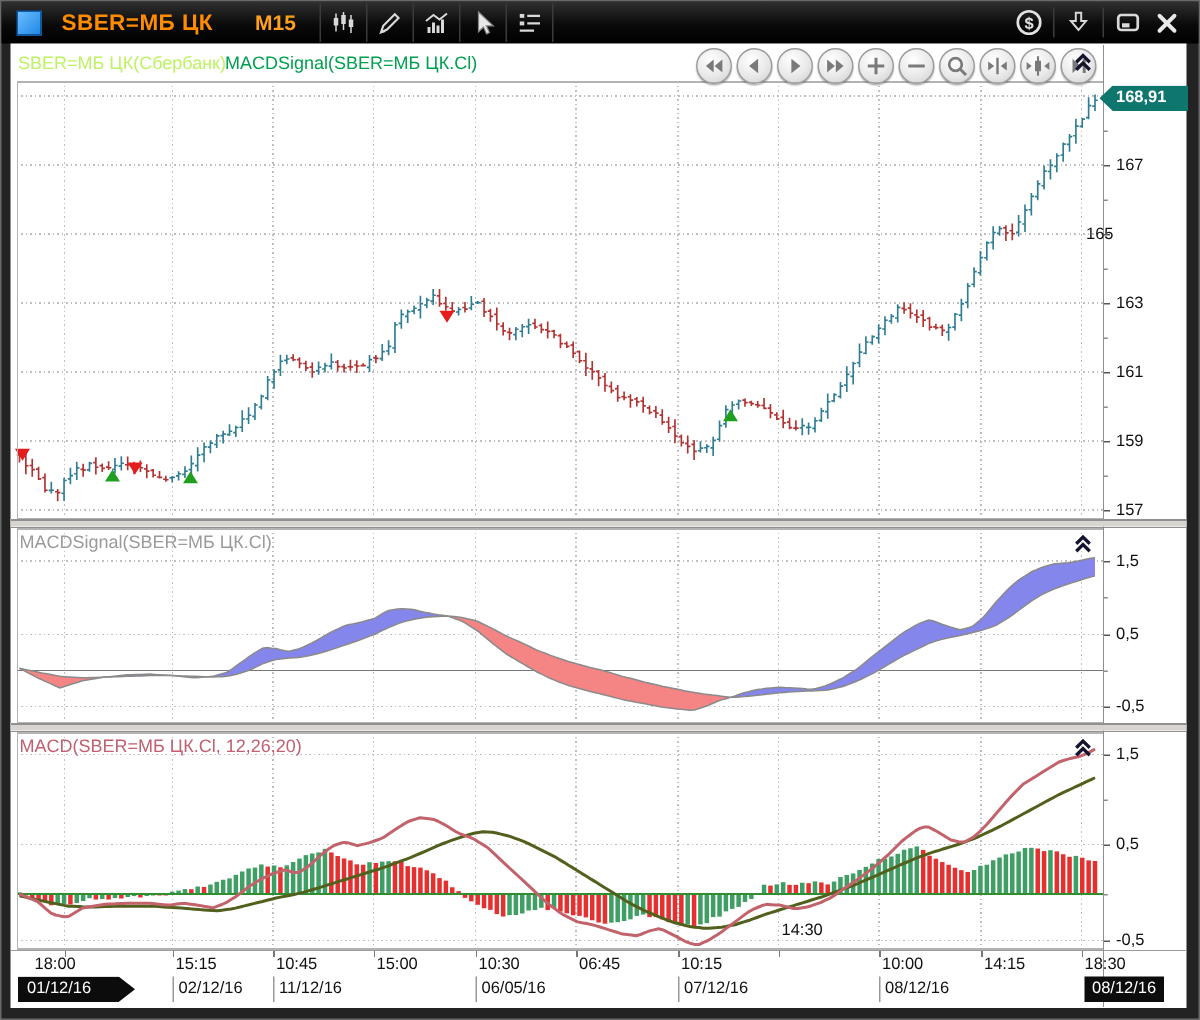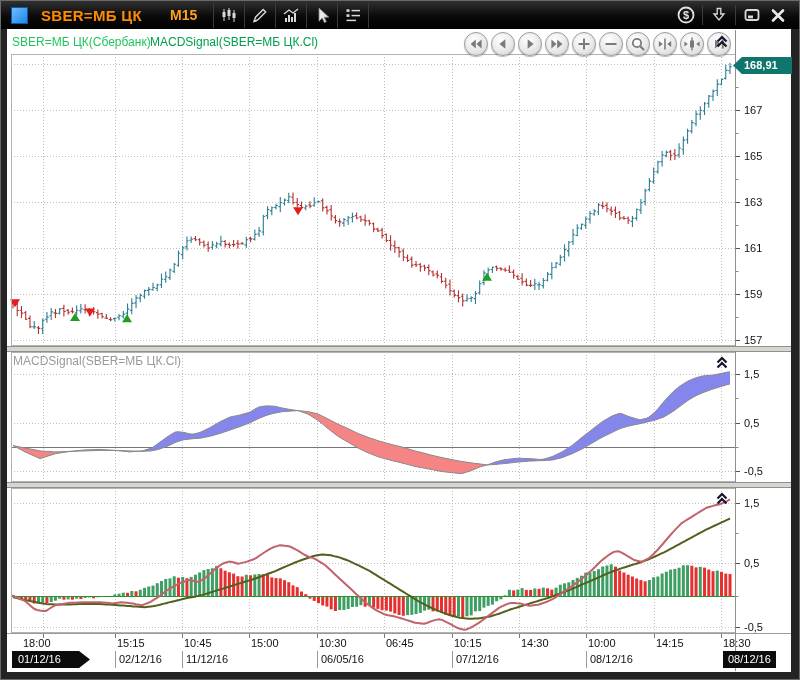--- a/index.html
+++ b/index.html
@@ -15,21 +15,21 @@
   .tb-tools{display:flex;margin-left:16px;height:26px;}
   .tb-icon{width:30px;height:26px;display:flex;align-items:center;justify-content:center;
     border-left:1px solid #3b3b3b;cursor:default;}
   .tb-icon:last-child{border-right:1px solid #3b3b3b;}
   .tb-right{position:absolute;right:8px;top:0;height:28px;display:flex;align-items:center;}
   .tb-ricon{width:26px;height:26px;display:flex;align-items:center;justify-content:center;}
   .tb-div{width:1px;height:20px;background:#3b3b3b;margin:0 3px;}
   #chart{position:absolute;left:7px;top:29px;width:784px;height:643px;background:#fff;}
   #cv{position:absolute;left:0;top:0;z-index:2;pointer-events:none;}
   .lbl{position:absolute;z-index:3;font-size:11px;color:#111;white-space:nowrap;line-height:16px;}
-  .hdr-instr{position:absolute;left:12px;top:35px;z-index:3;font-size:12px;color:#22c55e;}
+  .hdr-instr{position:absolute;left:12px;top:35px;z-index:3;font-size:12px;color:#bef264;}
   .hdr-ind{position:absolute;left:150px;top:35px;z-index:3;font-size:12px;}
   .panel-lbl{position:absolute;left:13px;z-index:3;font-size:12px;}
   .navrow{position:absolute;left:464px;top:32px;z-index:4;display:flex;gap:3px;}
   .navbtn{width:22px;height:22px;border-radius:50%;border:1px solid #9a9a9a;
     background:radial-gradient(circle at 40% 32%,#ffffff,#e9e9e9 55%,#cccccc);
     box-shadow:0 1px 1px rgba(0,0,0,.3);display:flex;align-items:center;justify-content:center;cursor:pointer;}
   .chev{position:absolute;z-index:4;width:16px;height:16px;cursor:pointer;}
   .price-badge{position:absolute;left:733px;top:57px;width:59px;height:17px;z-index:4;
     background:#0f766e;color:#fff;font-size:11px;font-weight:bold;line-height:17px;
     padding-left:11px;box-sizing:border-box;
@@ -506,24 +506,25 @@
     </svg>
   <svg class="chev" style="left:714px;top:354px;">
       <path d="M3.5 8.5 L8 4 L12.5 8.5 M3.5 13.5 L8 9 L12.5 13.5" fill="none" stroke="#14142e" stroke-width="2.2"></path>
     </svg>
   <svg class="chev" style="left:714px;top:490px;">
       <path d="M3.5 8.5 L8 4 L12.5 8.5 M3.5 13.5 L8 9 L12.5 13.5" fill="none" stroke="#14142e" stroke-width="2.2"></path>
     </svg>
 
   <div class="price-badge">168,91</div>
   <span class="panel-lbl" id="p2-lbl" style="top: 354px; color: rgb(154, 154, 154);">MACDSignal(SBER=МБ ЦК.Cl)</span>
+  <span class="panel-lbl" id="p3-lbl" style="top: 490px; color: rgb(192, 96, 112);">MACD(SBER=МБ ЦК.Cl, 12,26,20)</span>
 
   <div id="labels">
       <div class="lbl" style="left: 744px; top: 102px;">167</div>
-      <div class="lbl" style="left: 744px; top: 148px; text-align: right;">165</div>
+      <div class="lbl" style="left: 724px; top: 148px; text-align: right;">165</div>
       <div class="lbl" style="left: 744px; top: 194px;">163</div>
       <div class="lbl" style="left: 744px; top: 240px;">161</div>
       <div class="lbl" style="left: 744px; top: 286px;">159</div>
       <div class="lbl" style="left: 744px; top: 332px;">157</div>
       <div class="lbl" style="left: 744px; top: 366px;">1,5</div>
       <div class="lbl" style="left: 744px; top: 415px;">0,5</div>
       <div class="lbl" style="left: 744px; top: 463px;">-0,5</div>
       <div class="lbl" style="left: 744px; top: 495px;">1,5</div>
       <div class="lbl" style="left: 744px; top: 555px;">0,5</div>
       <div class="lbl" style="left: 744px; top: 619px;">-0,5</div>
@@ -532,20 +533,20 @@
       <div class="lbl" style="left: 117px; top: 635px;">15:15</div>
       <div class="lbl" style="left: 119px; top: 651px;">02/12/16</div>
       <div class="lbl" style="left: 184px; top: 635px;">10:45</div>
       <div class="lbl" style="left: 186px; top: 651px;">11/12/16</div>
       <div class="lbl" style="left: 251px; top: 635px;">15:00</div>
       <div class="lbl" style="left: 319px; top: 635px;">10:30</div>
       <div class="lbl" style="left: 321px; top: 651px;">06/05/16</div>
       <div class="lbl" style="left: 386px; top: 635px;">06:45</div>
       <div class="lbl" style="left: 454px; top: 635px;">10:15</div>
       <div class="lbl" style="left: 456px; top: 651px;">07/12/16</div>
-      <div class="lbl" style="left: 521px; top: 635px;">14:30</div>
+      <div class="lbl" style="left: 521px; top: 612px;">14:30</div>
       <div class="lbl" style="left: 588px; top: 635px;">10:00</div>
       <div class="lbl" style="left: 590px; top: 651px;">08/12/16</div>
       <div class="lbl" style="left: 656px; top: 635px;">14:15</div>
       <div class="lbl" style="left: 723px; top: 635px;">18:30</div>
       <div class="date-badge" style="left: 723px;">08/12/16</div>
     </div>
 </div>
 
 </body></html>

